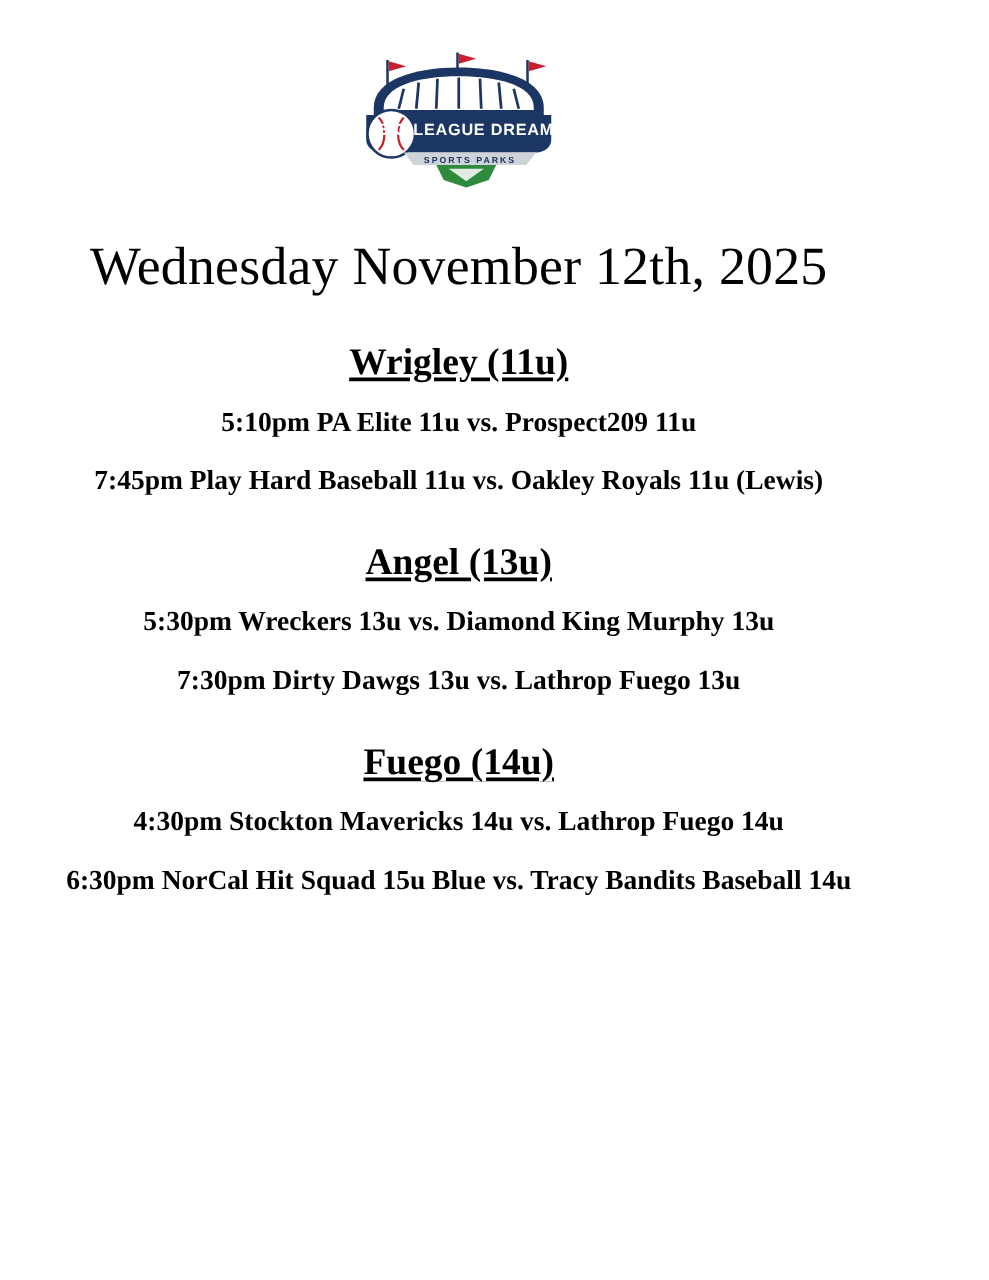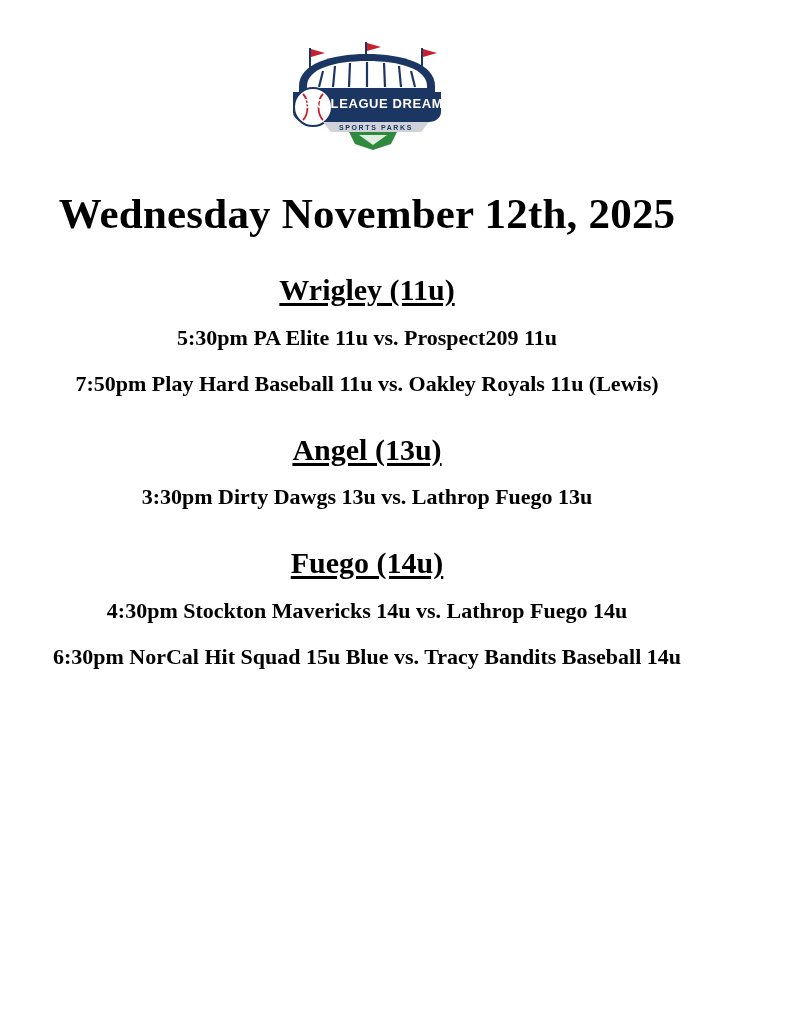--- a/index.html
+++ b/index.html
@@ -32,21 +32,21 @@
   .logo {
     width: 176px;
     height: 112px;
     display: block;
   }
 
   
   .doc-title {
     text-align: center;
     font-family: "Liberation Serif", serif;
-    font-weight: bold;
+    font-weight: normal;
     font-size: 43px;
     line-height: 1.1;
     margin: 38px 0 0 0;
     letter-spacing: 0.2px;
   }
 
   
   .fields {
     margin-top: 36px;
   }
@@ -122,27 +122,28 @@
       <path d="M80 95 L108 95 L94 105 Z" fill="#ffffff" opacity="0.85"></path>
     </svg>
   </div>
 
   <h1 class="doc-title">Wednesday November 12th, 2025</h1>
 
   <div class="fields">
 
     <section class="field-block">
       <h2 class="field-name">Wrigley (11u)</h2>
-      <p class="game-line">5:30pm PA Elite 11u vs. Prospect209 11u</p>
-      <p class="game-line">7:50pm Play Hard Baseball 11u vs. Oakley Royals 11u (Lewis)</p>
+      <p class="game-line">5:10pm PA Elite 11u vs. Prospect209 11u</p>
+      <p class="game-line">7:45pm Play Hard Baseball 11u vs. Oakley Royals 11u (Lewis)</p>
     </section>
 
     <section class="field-block">
       <h2 class="field-name">Angel (13u)</h2>
-      <p class="game-line">3:30pm Dirty Dawgs 13u vs. Lathrop Fuego 13u</p>
+      <p class="game-line">5:30pm Wreckers 13u vs. Diamond King Murphy 13u</p>
+      <p class="game-line">7:30pm Dirty Dawgs 13u vs. Lathrop Fuego 13u</p>
     </section>
 
     <section class="field-block">
       <h2 class="field-name">Fuego (14u)</h2>
       <p class="game-line">4:30pm Stockton Mavericks 14u vs. Lathrop Fuego 14u</p>
       <p class="game-line">6:30pm NorCal Hit Squad 15u Blue vs. Tracy Bandits Baseball 14u</p>
     </section>
 
   </div>
 </div>

